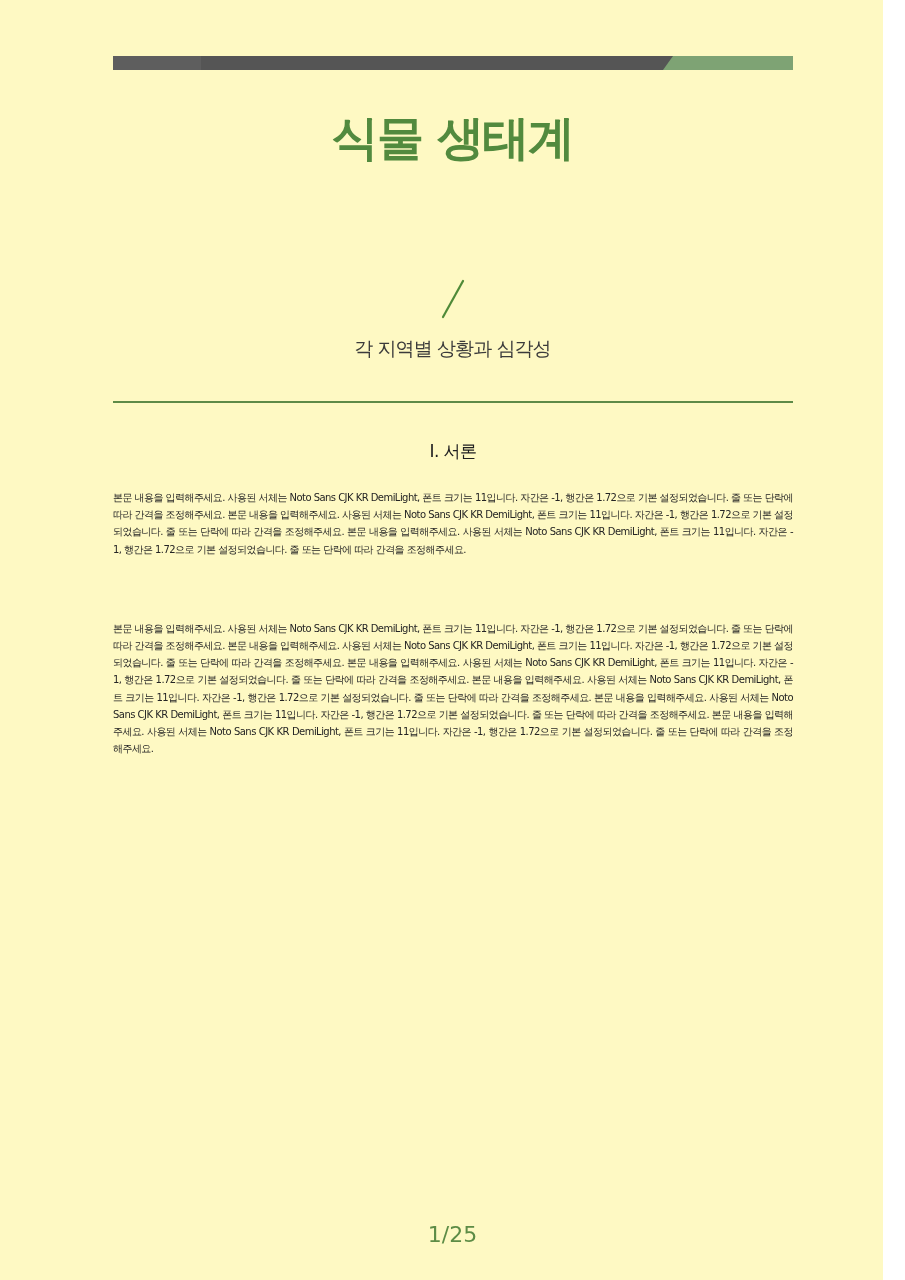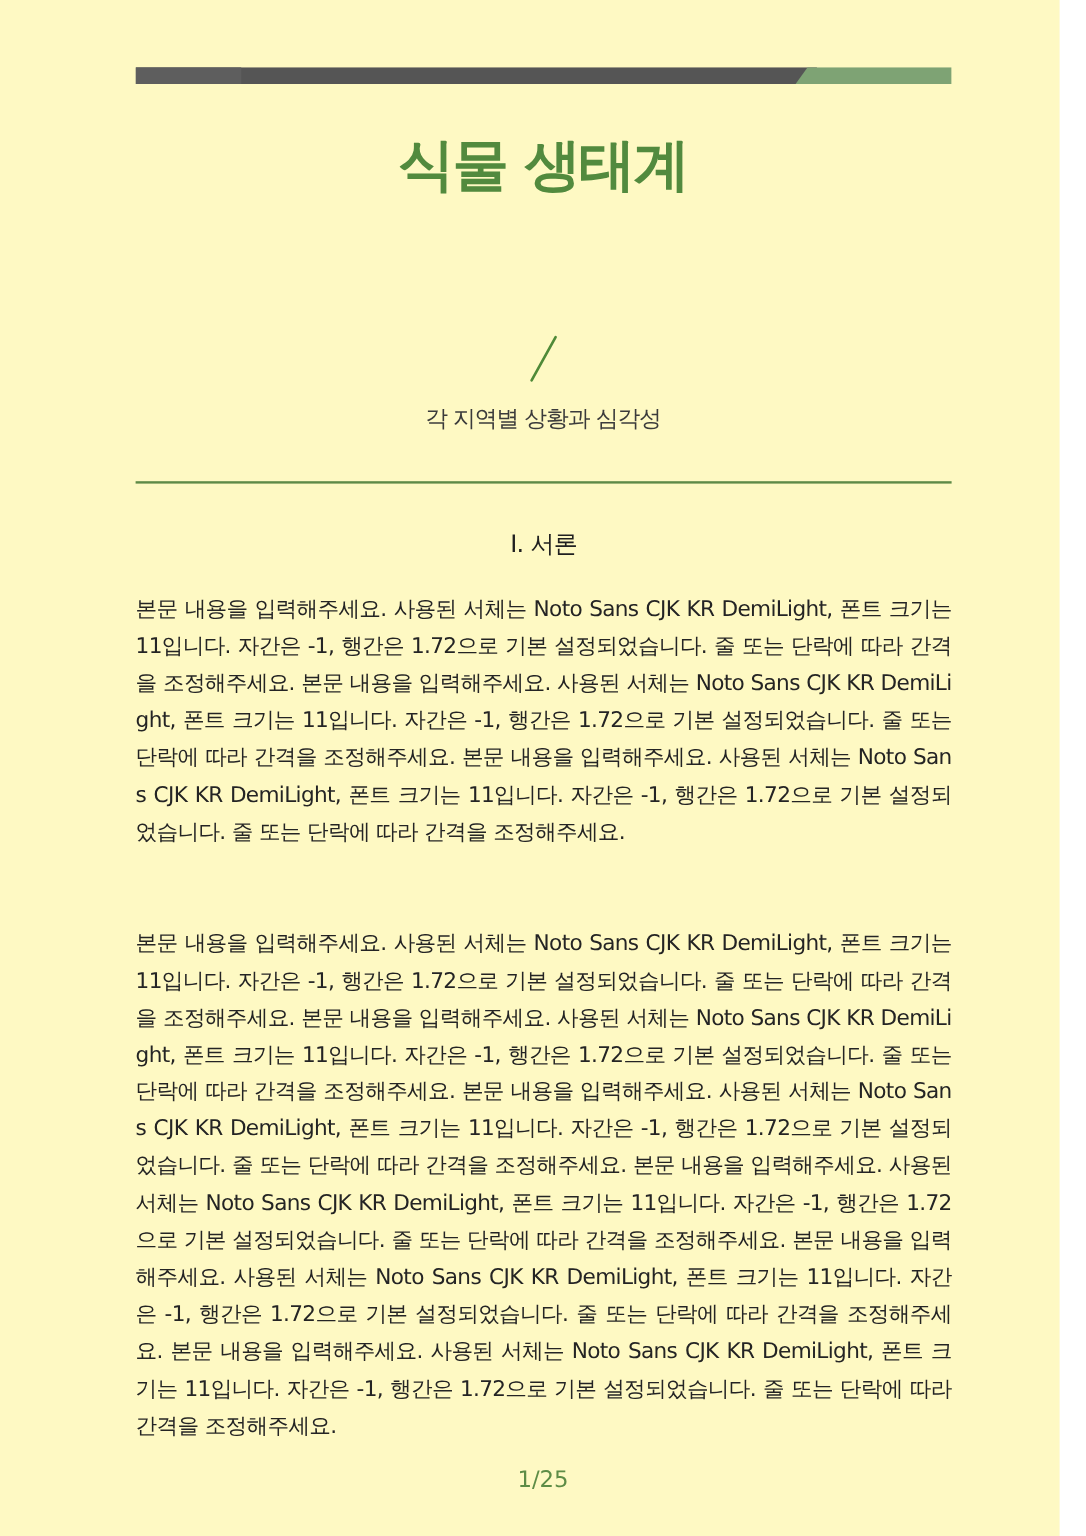--- a/index.html
+++ b/index.html
@@ -98,46 +98,46 @@
     top: 440px;
     width: 680px;
   }
 
   .section { margin: 0; }
   .section + .section { margin-top: 62px; }
 
   .section-heading {
     margin: 0 0 26px 0;
     text-align: center;
-    font-size: 20px;
+    font-size: 17px;
     font-weight: 400;
     letter-spacing: -0.6px;
     color: #202020;
   }
 
   .section-body {
     margin: 0;
-    font-size: 18px;
+    font-size: 10px;
     line-height: 1.72;
     letter-spacing: -0.55px;
     color: #242424;
     text-align: justify;
     text-justify: inter-character;
     word-break: break-all;
     hyphens: none;
   }
 
   
   .page-number {
     position: absolute;
     left: 0;
     top: 1222px;
     width: 905px;
     text-align: center;
-    font-size: 19px;
+    font-size: 22px;
     color: #5d8c46;
     letter-spacing: 0px;
   }
 </style>
 </head>
 <body>
 
 <div class="page">
 
   <div class="topbar">

